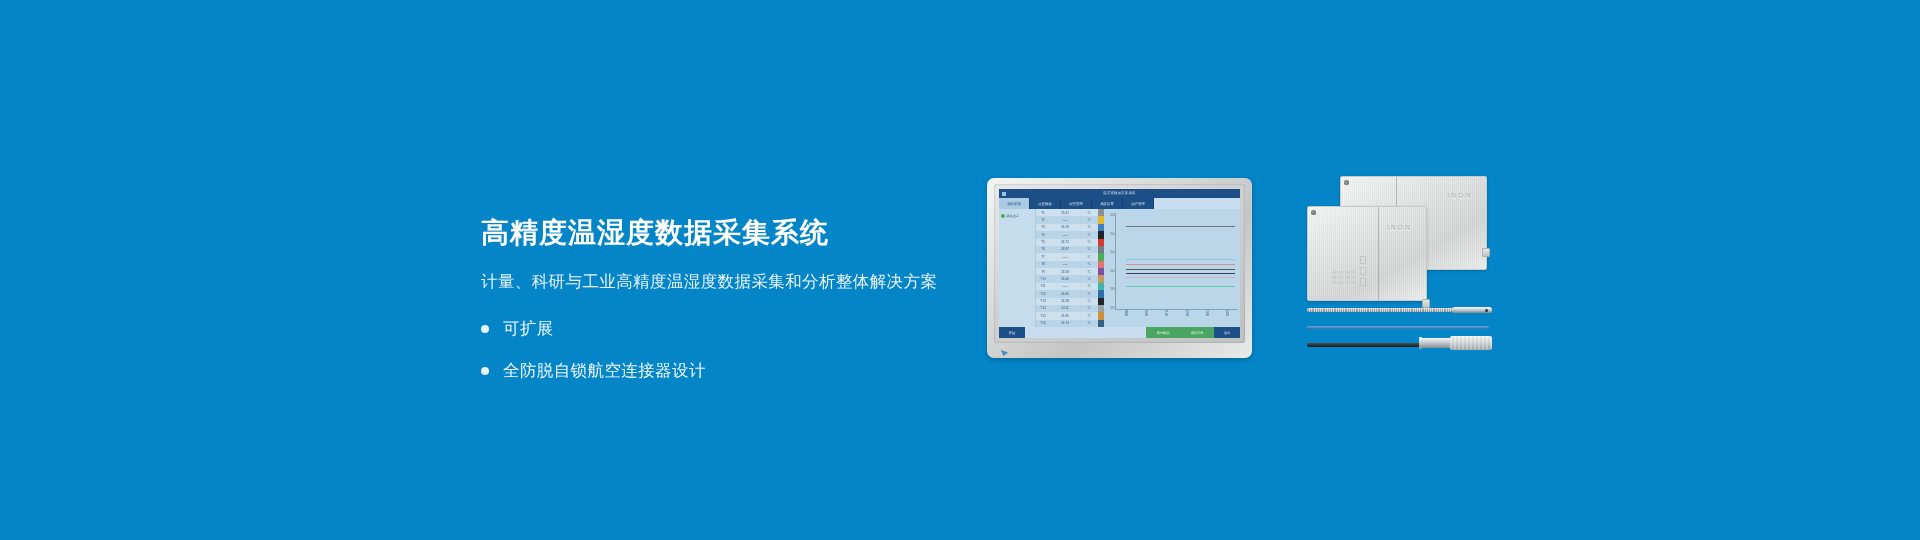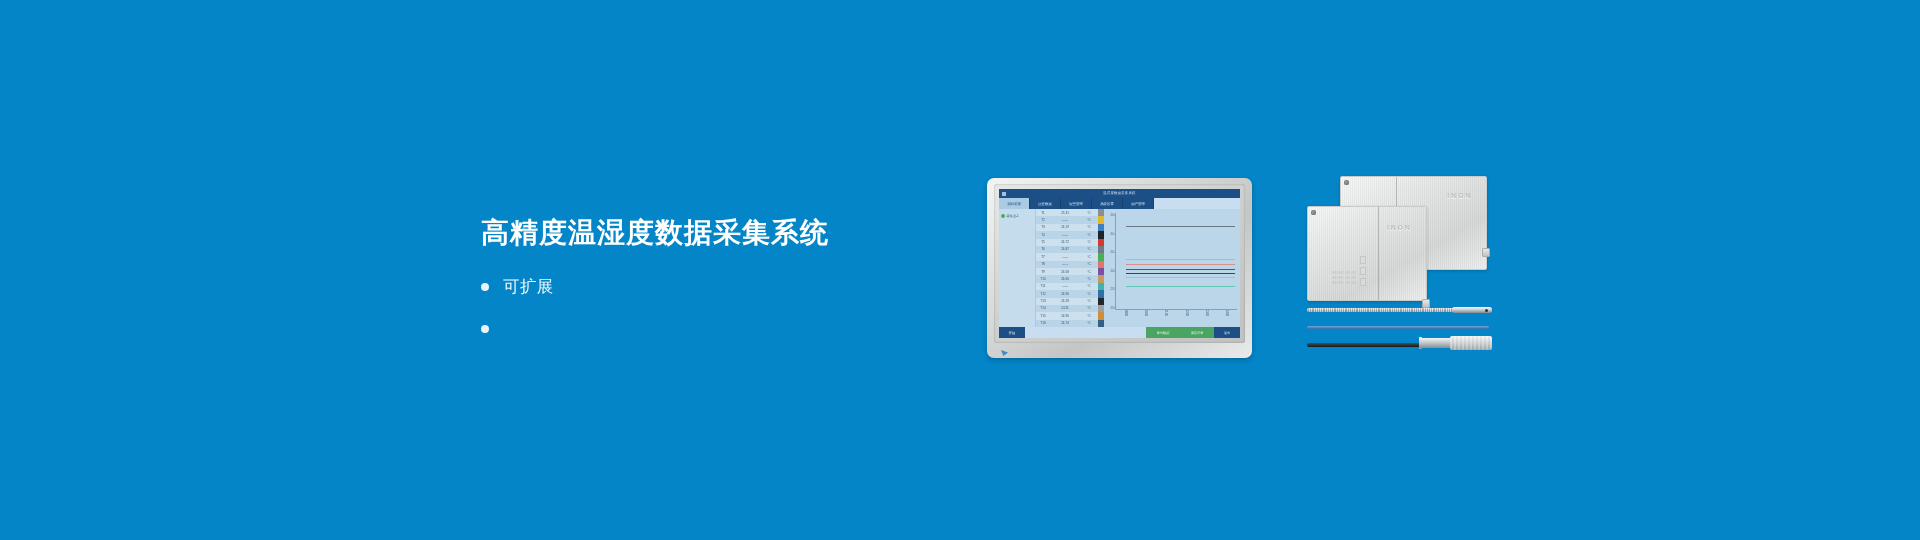--- a/index.html
+++ b/index.html
@@ -391,27 +391,29 @@
     border-radius: 1px;
   }
 </style>
 </head>
 <body>
 
 <div class="banner">
 
   <div class="copy">
     <h1 class="headline">高精度温湿度数据采集系统</h1>
+    <p class="subhead">计量、科研与工业高精度温湿度数据采集和分析整体解决方案</p>
     <ul class="bullets">
       <li class="bullet">
         <span class="bullet-dot"></span>
         <span class="bullet-label">可扩展</span>
       </li>
       <li class="bullet">
         <span class="bullet-dot"></span>
+        <span class="bullet-label">全防脱自锁航空连接器设计</span>
       </li>
     </ul>
   </div>
 
   <div class="monitor">
     <div class="monitor-outer">
       <div class="monitor-inner">
         <div class="screen">
 
           <div class="titlebar">

